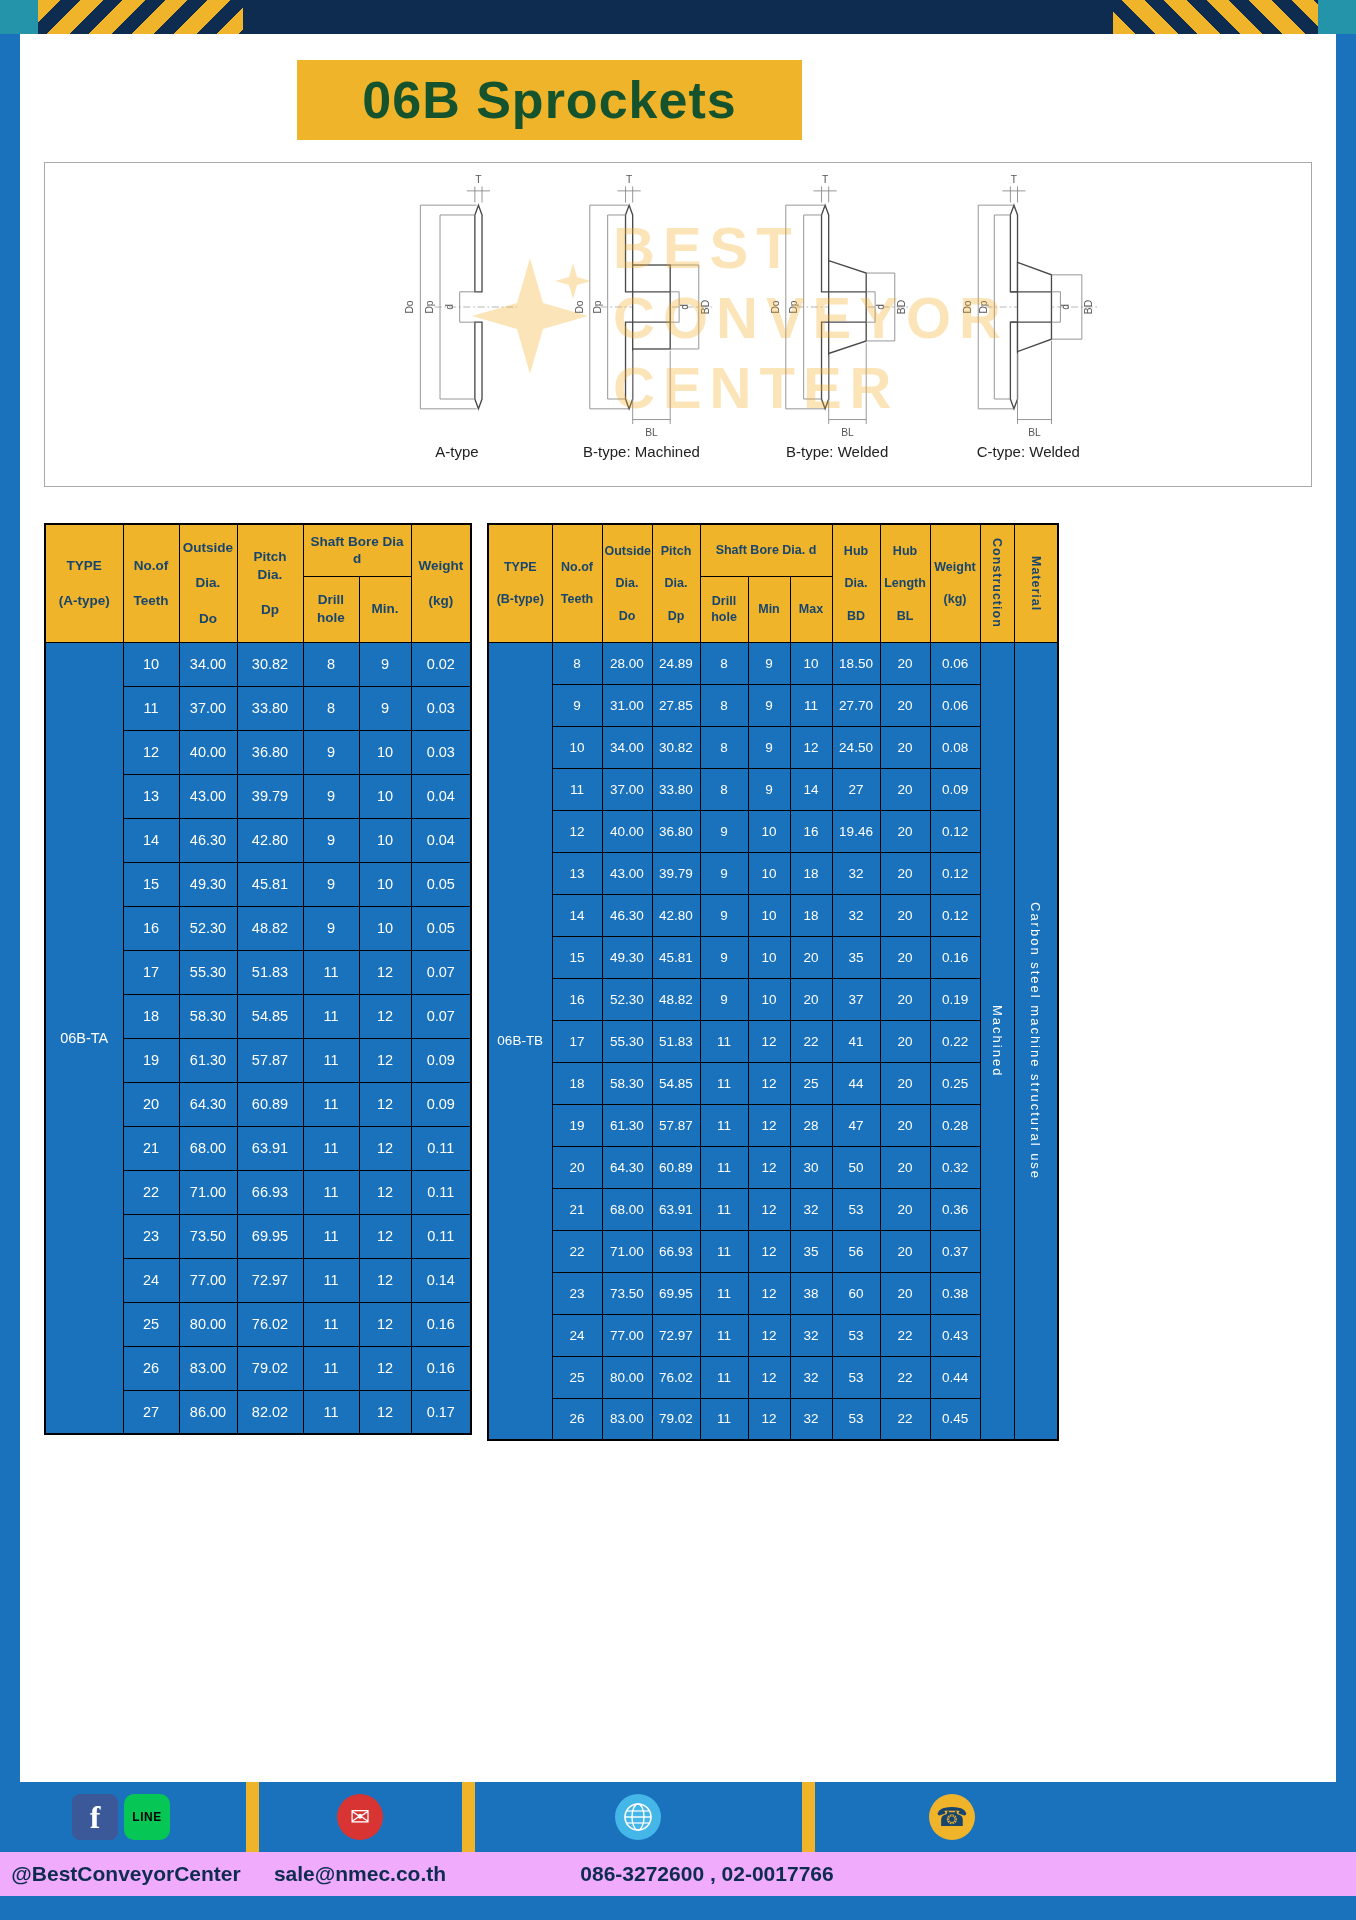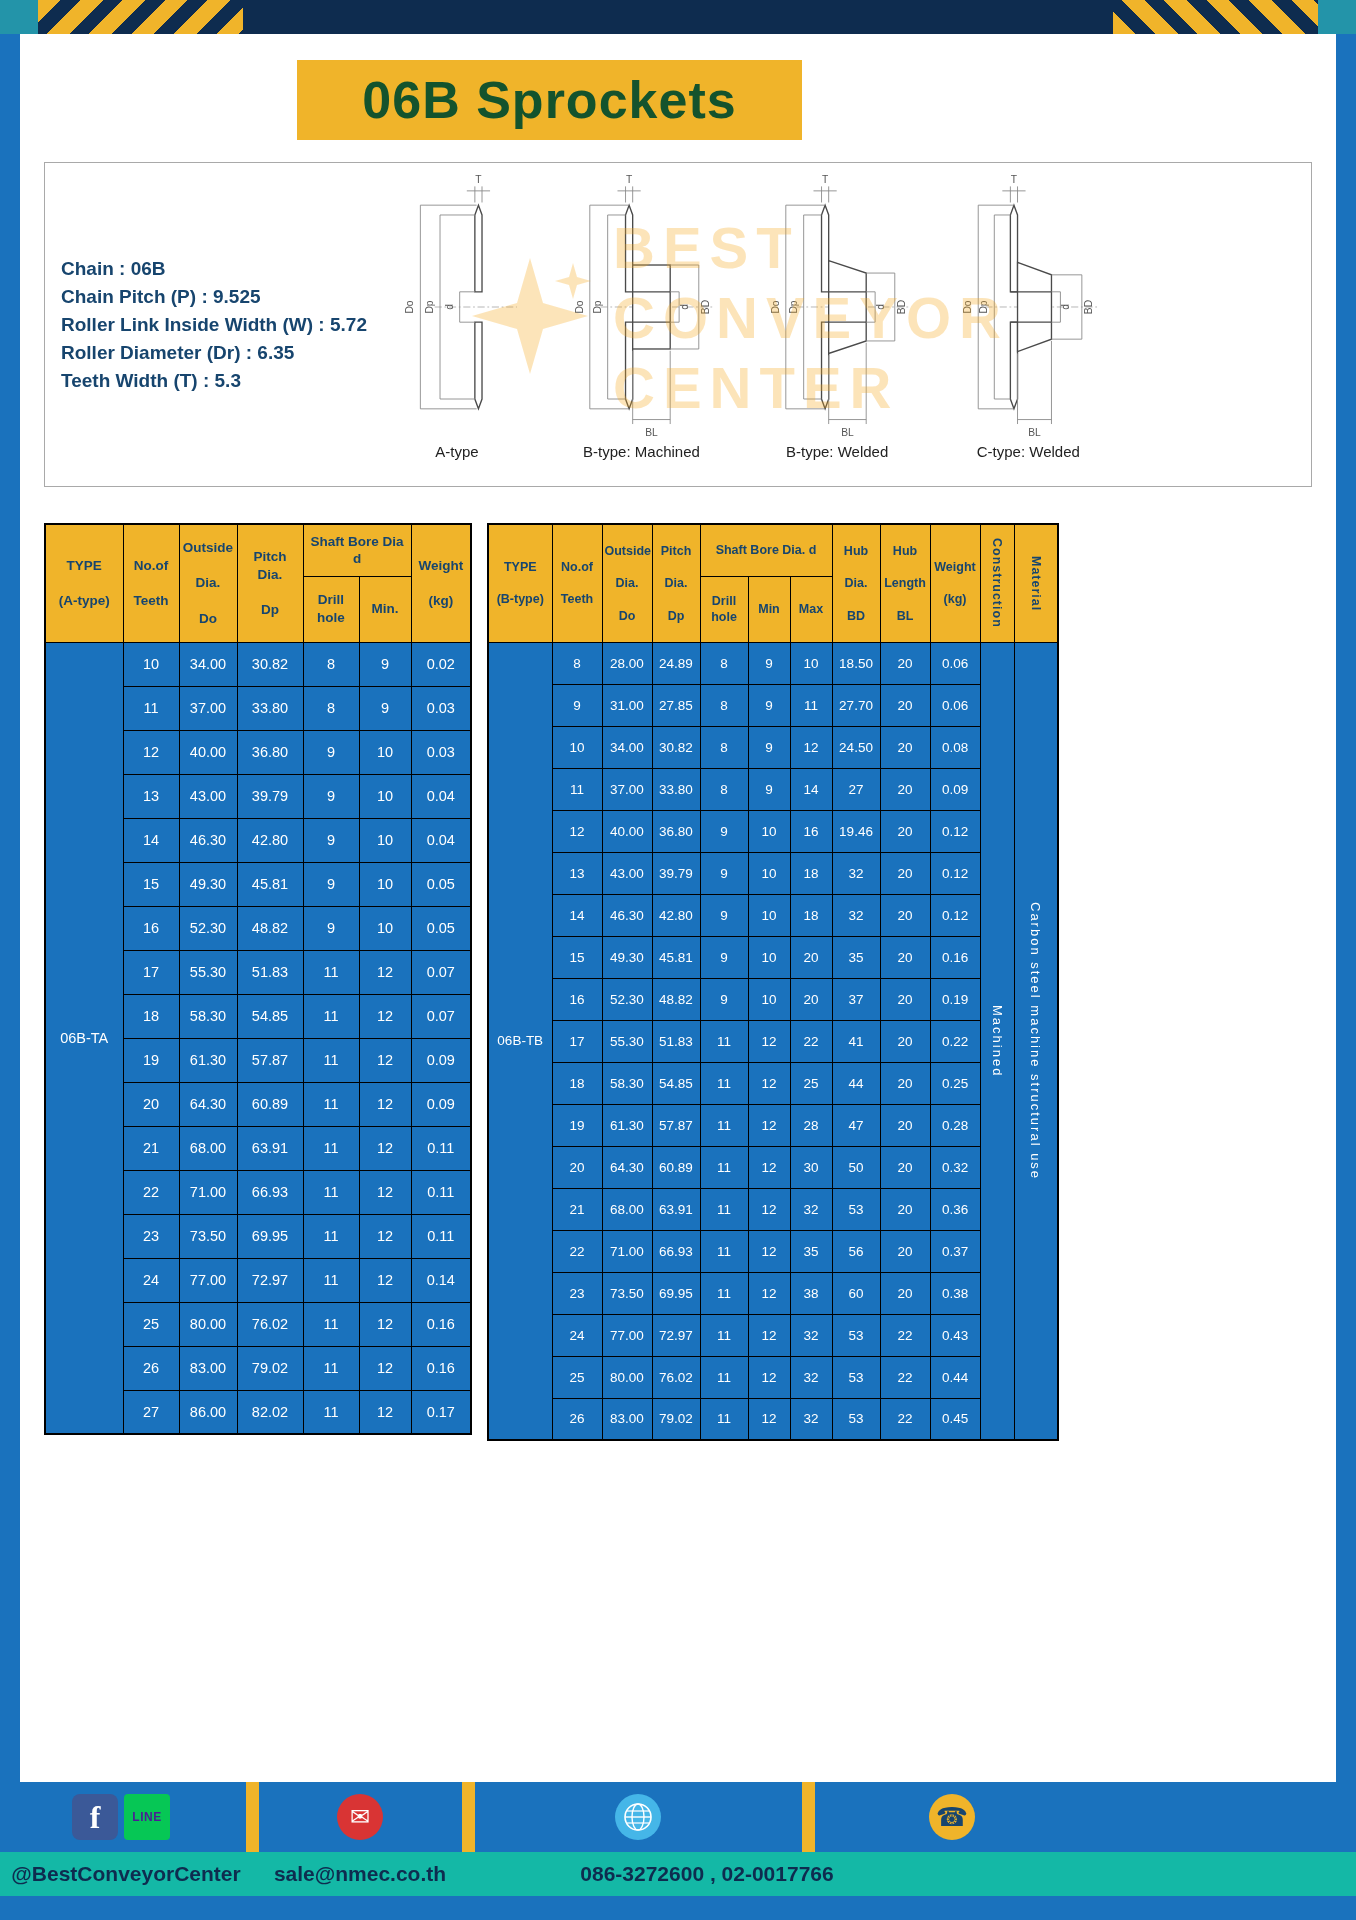--- a/index.html
+++ b/index.html
@@ -48,25 +48,25 @@
   .spec-table thead tr:nth-child(2) { height:66px; }
   .table-a tbody tr { height:44px; }
   .table-b tbody tr { height:42px; }
   .type-cell { font-size:15px; }
   th.vert-h { writing-mode:vertical-rl; text-orientation:mixed; letter-spacing:1px; padding:4px 0; }
   td.vert-cell { writing-mode:vertical-rl; text-orientation:mixed; letter-spacing:2px; font-size:13px; }
 
   
   .footer { position:absolute; left:0; top:1782px; width:1356px; height:138px; background:#1a72bd; }
   .f-sep { position:absolute; top:0; width:13px; height:70px; background:#f0b42a; }
-  .footer-band { position:absolute; left:0; top:70px; width:1356px; height:44px; background:#14b8a6; display:flex; }
+  .footer-band { position:absolute; left:0; top:70px; width:1356px; height:44px; background:#f0abfc; display:flex; }
   .band-item { display:flex; align-items:center; justify-content:center; color:#0e2c4f; font-weight:bold; font-size:21px; }
   .icon { position:absolute; top:12px; width:46px; height:46px; display:flex; align-items:center; justify-content:center; }
   .icon-fb { background:#3b5998; border-radius:8px; color:#fff; font-family:"Liberation Serif", serif; font-weight:bold; font-size:32px; }
-  .icon-line { background:#06c755; border-radius:4px; color:#4c1d95; font-weight:bold; font-size:12px; letter-spacing:0.5px; }
+  .icon-line { background:#06c755; border-radius:10px; color:#000000; font-weight:bold; font-size:12px; letter-spacing:0.5px; }
   .icon-mail { background:#d93434; border-radius:50%; color:#fff; font-size:24px; }
   .icon-globe { border-radius:50%; }
   .icon-phone { background:#f0b42a; border-radius:50%; color:#17456e; font-size:26px; }
 </style>
 </head>
 <body>
 
 <div class="page">
 
   <div class="hazard-bar">
@@ -77,27 +77,20 @@
     <div class="hz-corner"></div>
   </div>
 
   <div class="sheet">
 
     <div class="title-banner">
       <span>06B Sprockets</span>
     </div>
 
     <div class="diagram-box">
-      <div class="chain-specs">
-          <div class="spec-line">Chain : 06B</div>
-          <div class="spec-line">Chain Pitch (P) : 9.525</div>
-          <div class="spec-line">Roller Link Inside Width (W) : 5.72</div>
-          <div class="spec-line">Roller Diameter (Dr) : 6.35</div>
-          <div class="spec-line">Teeth Width (T) : 5.3</div>
-        </div>
 
       <div class="drawings">
 
         <figure class="drawing">
           <svg viewBox="0 0 150 300" height="268">
             <line class="cl" x1="50" y1="150" x2="142" y2="150"></line>
             <polygon class="part" points="95,47 99,36 103,47 103,133 95,133"></polygon>
             <polygon class="part" points="95,167 103,167 103,253 99,264 95,253"></polygon>
             <line class="dim" x1="95" y1="33" x2="95" y2="15"></line>
               <line class="dim" x1="103" y1="33" x2="103" y2="15"></line>

